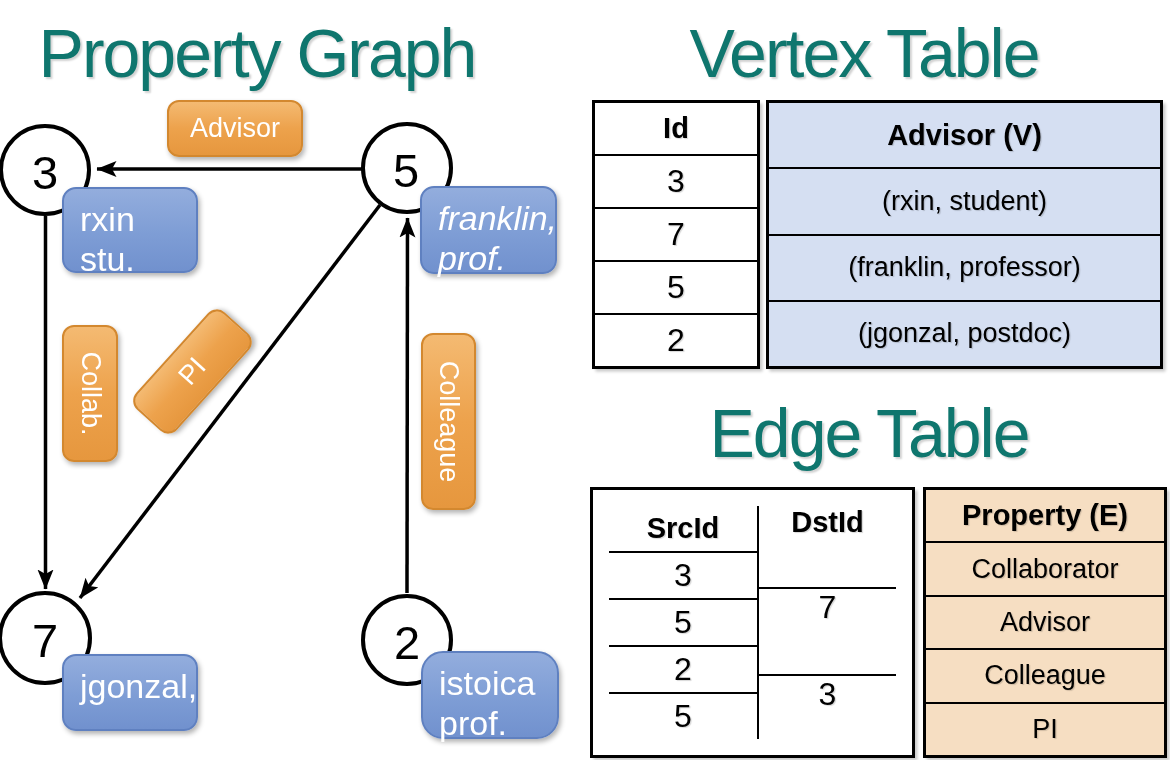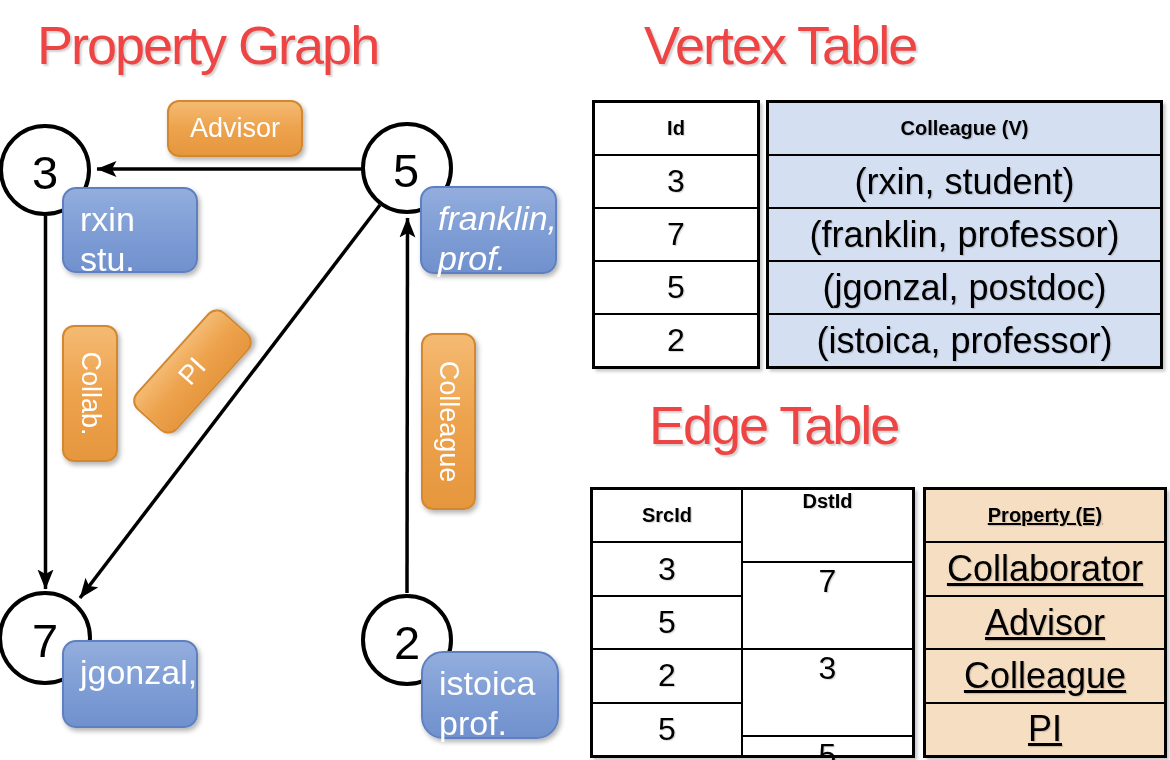--- a/index.html
+++ b/index.html
@@ -1,20 +1,20 @@
 <!DOCTYPE html>
 <html style="--orange_top: #F4BA72; --orange_bottom: #E6973E; --orange_border: #D3882F; --blue_top: #93ADDD; --blue_bottom: #7191CE; --blue_border: #5F80C0; --vertex_property_fill: #D5DFF2; --edge_property_fill: #F6DEC2; --line_black: #000000;"><head>
 <meta charset="utf-8">
 <style>
   * { margin:0; padding:0; box-sizing:border-box; }
   html,body { width:1170px; height:760px; background:#fff; overflow:hidden;
               font-family:"Liberation Sans", sans-serif; color:#000; position:relative; }
 
-  .title { position:absolute; text-align:left; font-size:54px; letter-spacing:-2px;
-           white-space:nowrap; color:#ef4444; text-shadow:2px 2px 2px rgba(0,0,0,0.18); }
+  .title { position:absolute; text-align:center; font-size:68px; letter-spacing:-2px;
+           white-space:nowrap; color:#0f766e; text-shadow:2px 2px 2px rgba(0,0,0,0.18); }
   #pg-title { left:37px;  top:14px;  width:440px; }
   #vt-title { left:644px; top:14px;  width:440px; }
   #et-title { left:649px; top:394px; width:440px; }
 
   #graph-svg { position:absolute; left:0; top:0; }
 
   .node-id { position:absolute; transform:translate(-50%,-53%); font-size:47px;
              color:#000; font-weight:400; }
 
   .vbox { position:absolute; border-radius:14px; color:#fff;
@@ -28,29 +28,29 @@
           border:2px solid var(--orange_border,#D3882F);
           box-shadow:2px 3px 5px rgba(0,0,0,0.30);
           display:flex; align-items:center; justify-content:center;
           font-size:27px; white-space:nowrap; }
   .ebox .vtext { transform:rotate(90deg); }
 
   .tcol { position:absolute; border:3px solid #000; background:#fff;
           display:flex; flex-direction:column;
           box-shadow:2.5px 2.5px 3px rgba(0,0,0,0.22); }
   .tcell { flex:1; display:flex; align-items:center; justify-content:center;
-           border-top:2.5px solid #000; font-size:36px;
+           border-top:2.5px solid #000; font-size:27px;
            text-shadow:1.2px 1.2px 1px rgba(0,0,0,0.16); }
   .tcell:first-child { border-top:none; }
-  .thead { font-weight:bold; font-size:20px; }
+  .thead { font-weight:bold; font-size:29px; }
   .num   { font-size:32px; }
   .bluefill  { background:var(--vertex_property_fill,#D5DFF2); }
-  .peachfill { background:var(--edge_property_fill,#F6DEC2);text-decoration:underline; }
+  .peachfill { background:var(--edge_property_fill,#F6DEC2); }
 
-  .duo { flex-direction:row; padding:0; }
+  .duo { flex-direction:row; padding:16px; }
   .duo .subcol { display:flex; flex-direction:column; height:100%; }
   .duo .subcol.right { border-left:2.5px solid #000;gap:48px; }
 </style>
 </head>
 <body>
 
 <div id="pg-title" class="title">Property Graph</div>
 <div id="vt-title" class="title">Vertex Table</div>
 <div id="et-title" class="title">Edge Table</div>
 
@@ -78,21 +78,21 @@
 <div class="node-id" style="left:407px; top:644px;">2</div>
 
 <div class="vbox" style="left:62px; top:187px; width:136px; height:86px;">
   <div>rxin</div>
   <div>stu.</div>
 </div>
 <div class="vbox" style="left:420px; top:186px; width:137px; height:88px;font-style:italic;">
   <div>franklin,</div>
   <div>prof.</div>
 </div>
-<div class="vbox" style="left:62px; top:640px; width:136px; height:88px;">
+<div class="vbox" style="left:62px; top:654px; width:136px; height:77px;">
   <div>jgonzal,</div>
 </div>
 <div class="vbox" style="left:421px; top:651px; width:138px; height:88px;border-radius:22px;">
   <div>istoica</div>
   <div>prof.</div>
 </div>
 
 <div class="ebox" style="left:167px; top:100px; width:136px; height:57px;">
   <span>Advisor</span>
 </div>
@@ -107,25 +107,24 @@
 </div>
 
 <div class="tcol" style="left:592px; top:100px; width:168px; height:269px;">
   <div class="tcell thead">Id</div>
   <div class="tcell num">3</div>
   <div class="tcell num">7</div>
   <div class="tcell num">5</div>
   <div class="tcell num">2</div>
 </div>
 <div class="tcol" style="left:766px; top:100px; width:397px; height:269px;">
-  <div class="tcell thead bluefill">Colleague (V)</div>
+  <div class="tcell thead bluefill">Advisor (V)</div>
   <div class="tcell bluefill">(rxin, student)</div>
   <div class="tcell bluefill">(franklin, professor)</div>
   <div class="tcell bluefill">(jgonzal, postdoc)</div>
-  <div class="tcell bluefill">(istoica, professor)</div>
 </div>
 
 <div class="tcol duo" style="left:590px; top:487px; width:325px; height:271px;">
   <div class="subcol" style="width:148px;">
     <div class="tcell thead">SrcId</div>
     <div class="tcell num">3</div>
     <div class="tcell num">5</div>
     <div class="tcell num">2</div>
     <div class="tcell num">5</div>
   </div>

